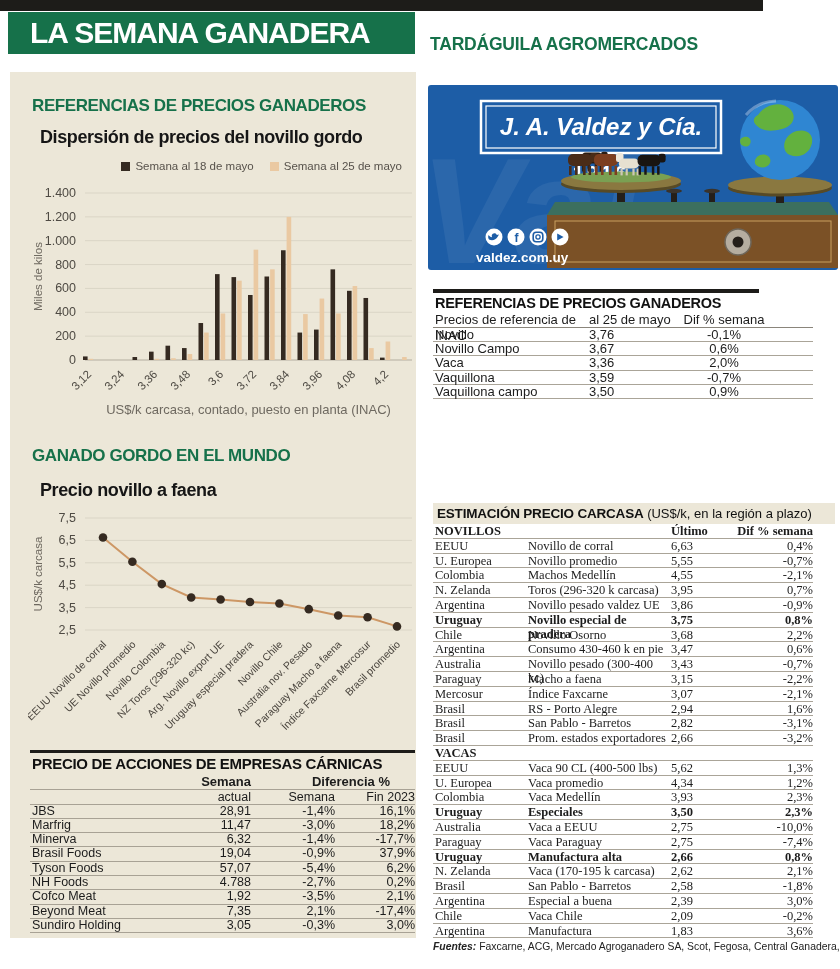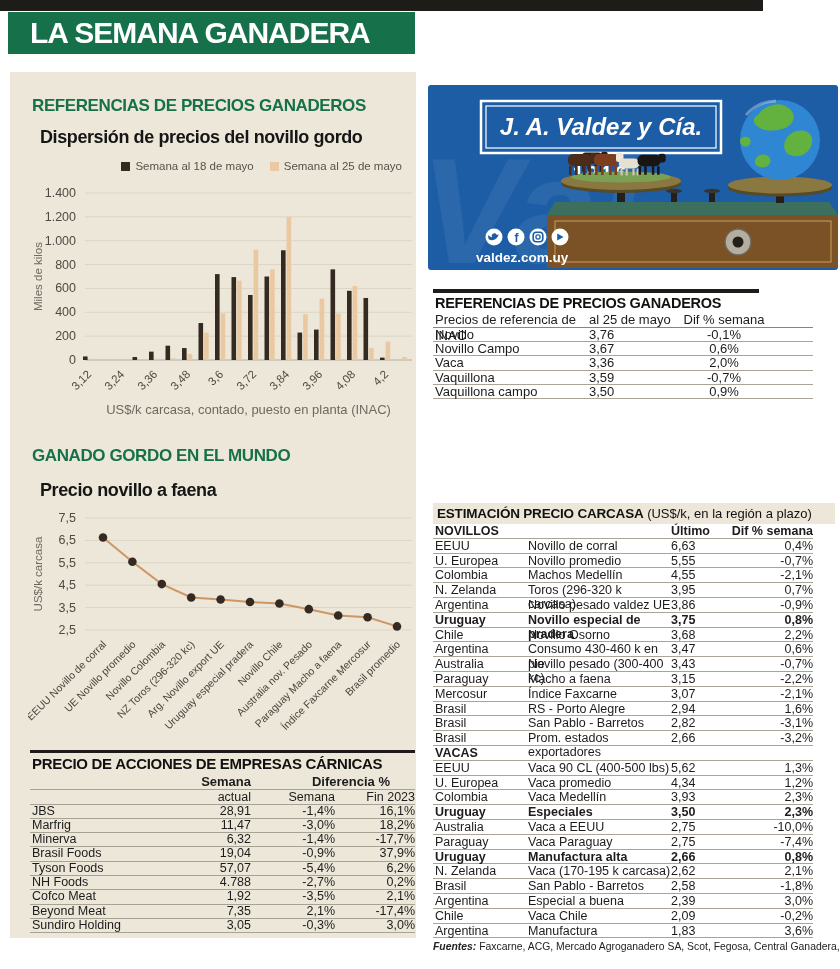--- a/index.html
+++ b/index.html
@@ -46,34 +46,35 @@
   .tbar4{height:4px;background:#1d1c19;width:326px;}
   .inac-title{font-size:14.5px;font-weight:bold;letter-spacing:-0.3px;color:#111;padding:2px 0 1px 2px;white-space:nowrap;}
   .irow{display:flex;font-size:13px;height:14.2px;line-height:13.7px;border-bottom:1px solid #aaa498;color:#1c1c1c;}
   .ihead{height:16px;line-height:15.5px;border-bottom:1px solid #8a857b;}
   .ic1{flex:1;padding-left:2px;} .ic2{width:90px;} .ic3{width:90px;text-align:center;}
   .igap{width:44px;}
   .inac-src{text-align:right;font-size:10.4px;color:#222;padding-top:3px;}
   .carcass{position:absolute;left:433px;top:503px;width:402px;}
   .c-titlebar{height:21px;background:#ece7d8;font-size:13px;padding:3px 0 0 4px;color:#111;white-space:nowrap;}
   .c-titlebar b{font-size:13.5px;letter-spacing:-0.2px;}
-  .c-body{width:380px;}
+  .c-body{width:380px;font-family:Liberation Serif, serif;}
   .crow{display:flex;height:14.8px;line-height:14.3px;font-size:12.5px;border-bottom:1px solid #aaa498;color:#1c1c1c;}
   .cc1{width:95px;padding-left:2px;} .cc2{flex:1;} .cc3{width:58px;} .cc4{width:84px;text-align:right;}
   .c-src{font-size:10.4px;text-align:center;color:#222;padding-top:3px;white-space:nowrap;}
   .c-src b{font-style:italic;}
 </style>
 </head>
 <body>
 
 <div class="page">
   <div class="topbar"></div>
   <div class="masthead">
     <span>LA SEMANA GANADERA</span>
   </div>
+  <div class="brand">TARDÁGUILA AGROMERCADOS</div>
 
   <div class="left-panel">
     <div class="h-green" id="gh1">REFERENCIAS DE PRECIOS GANADEROS</div>
     <div class="c-title" id="ct1">Dispersión de precios del novillo gordo</div>
     <div class="legend" id="legend">
         <span class="leg-item">
           <span class="sq" style="background: rgb(53, 42, 33);"></span>
           <span>Semana al 18 de mayo</span>
         </span>
         <span class="leg-item">

